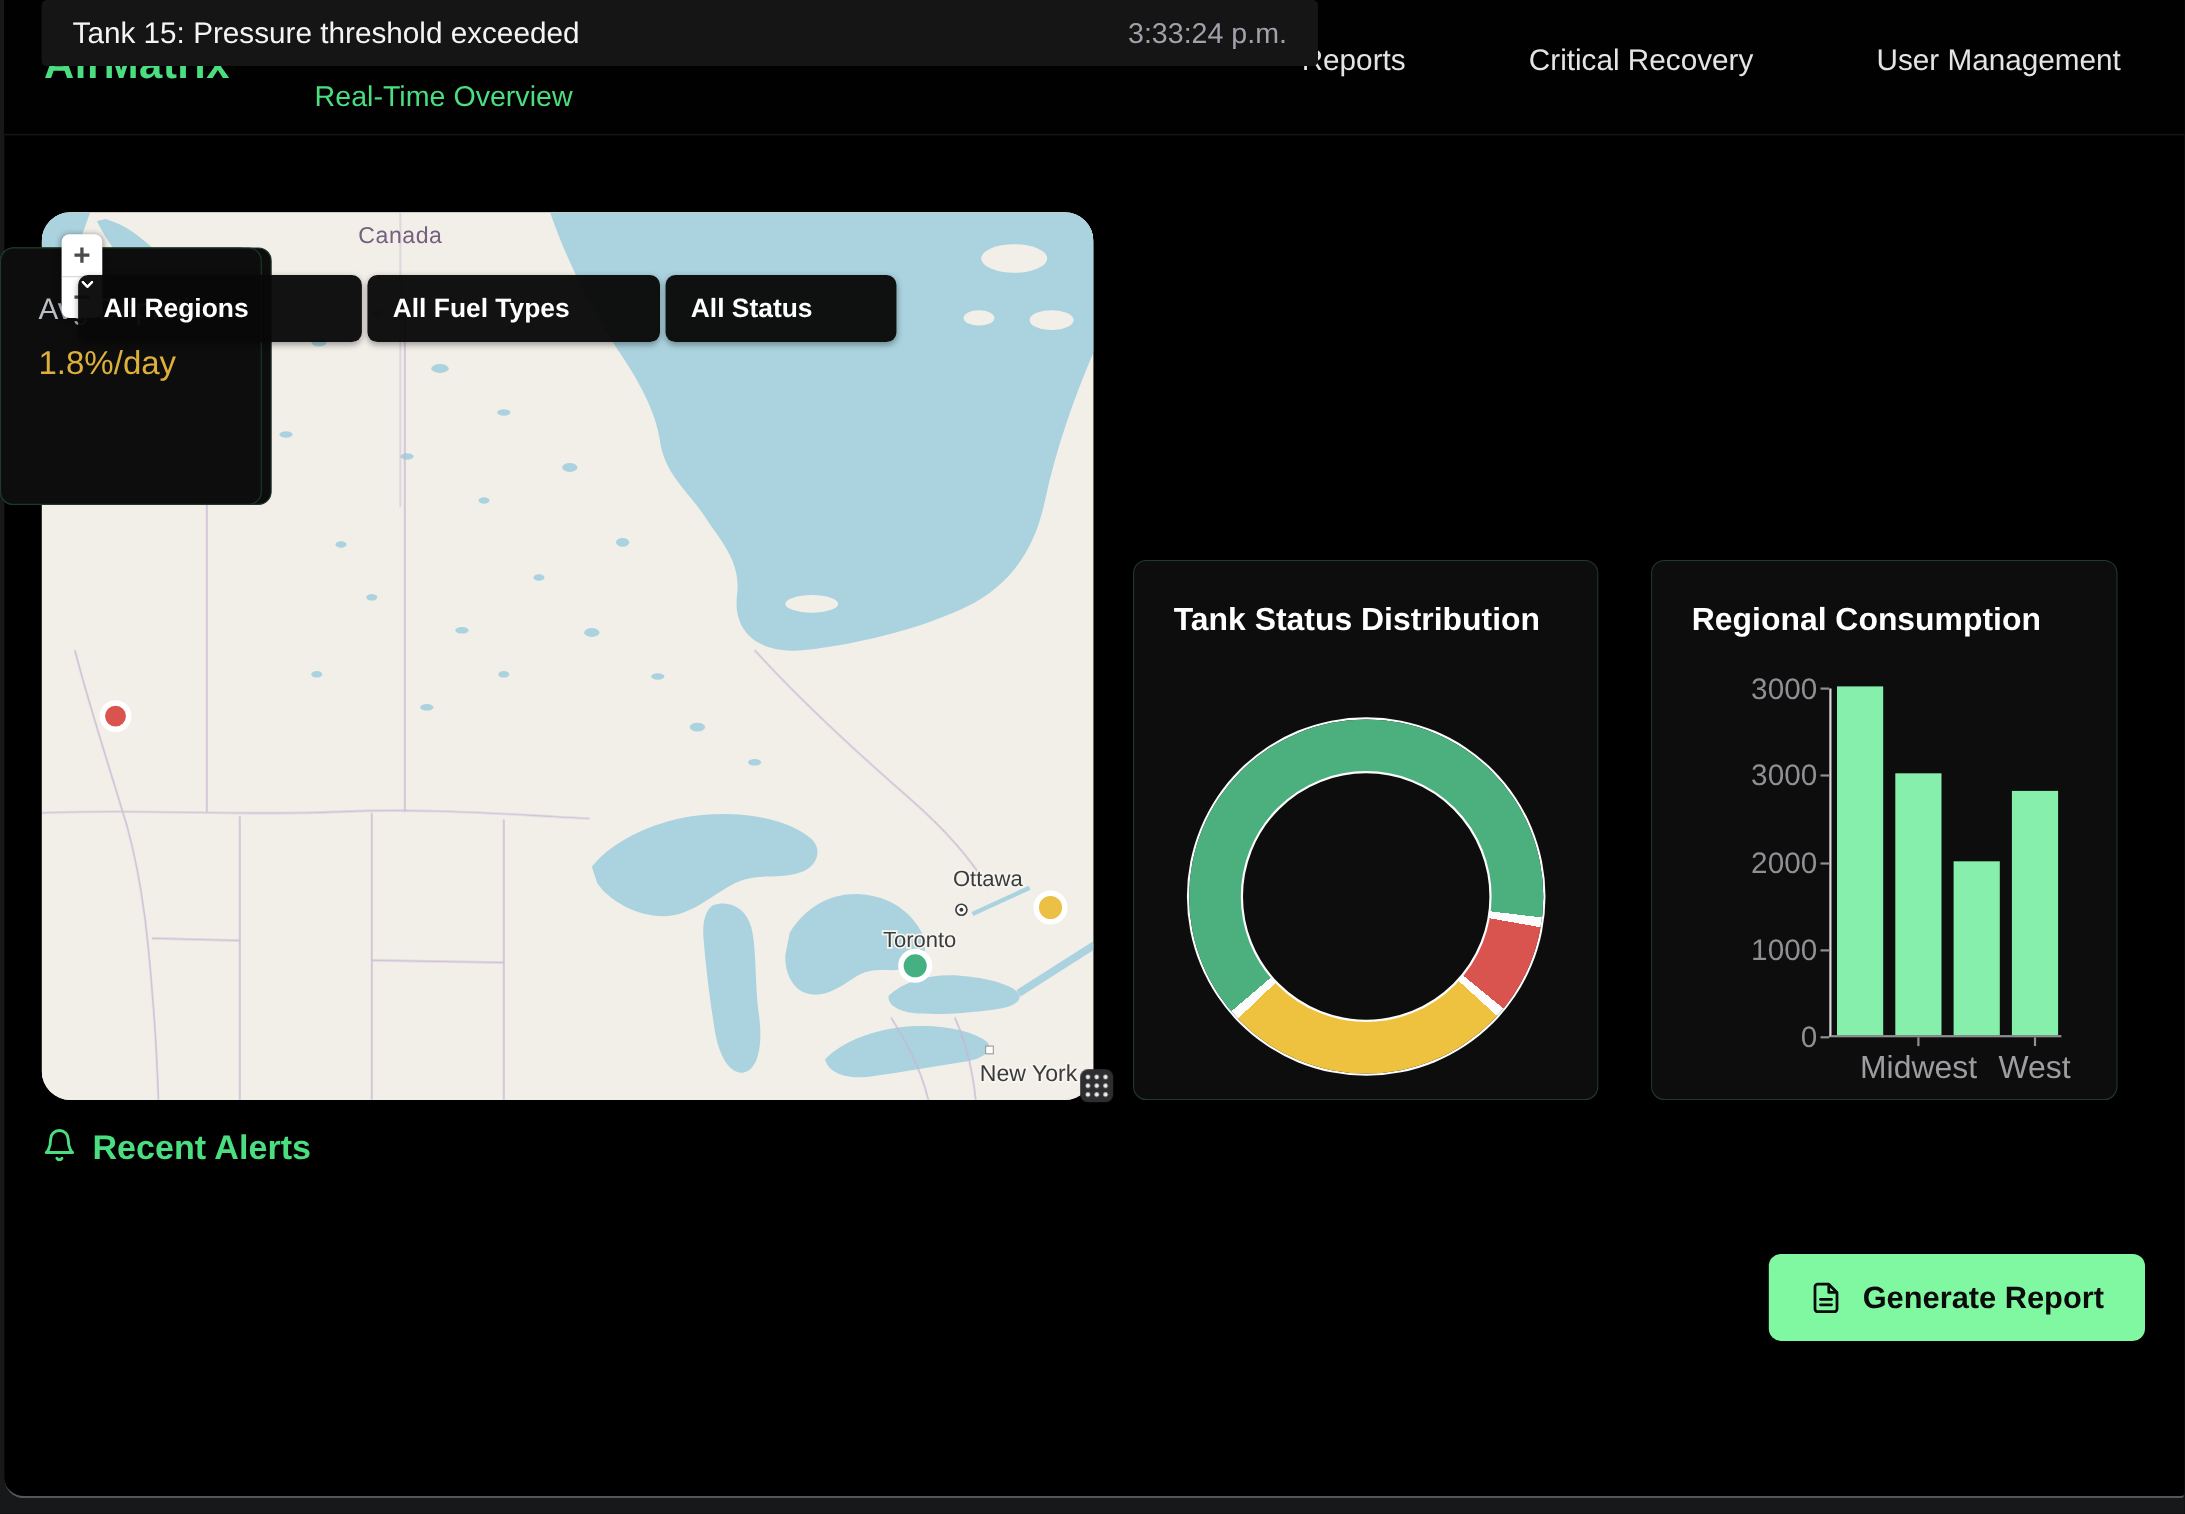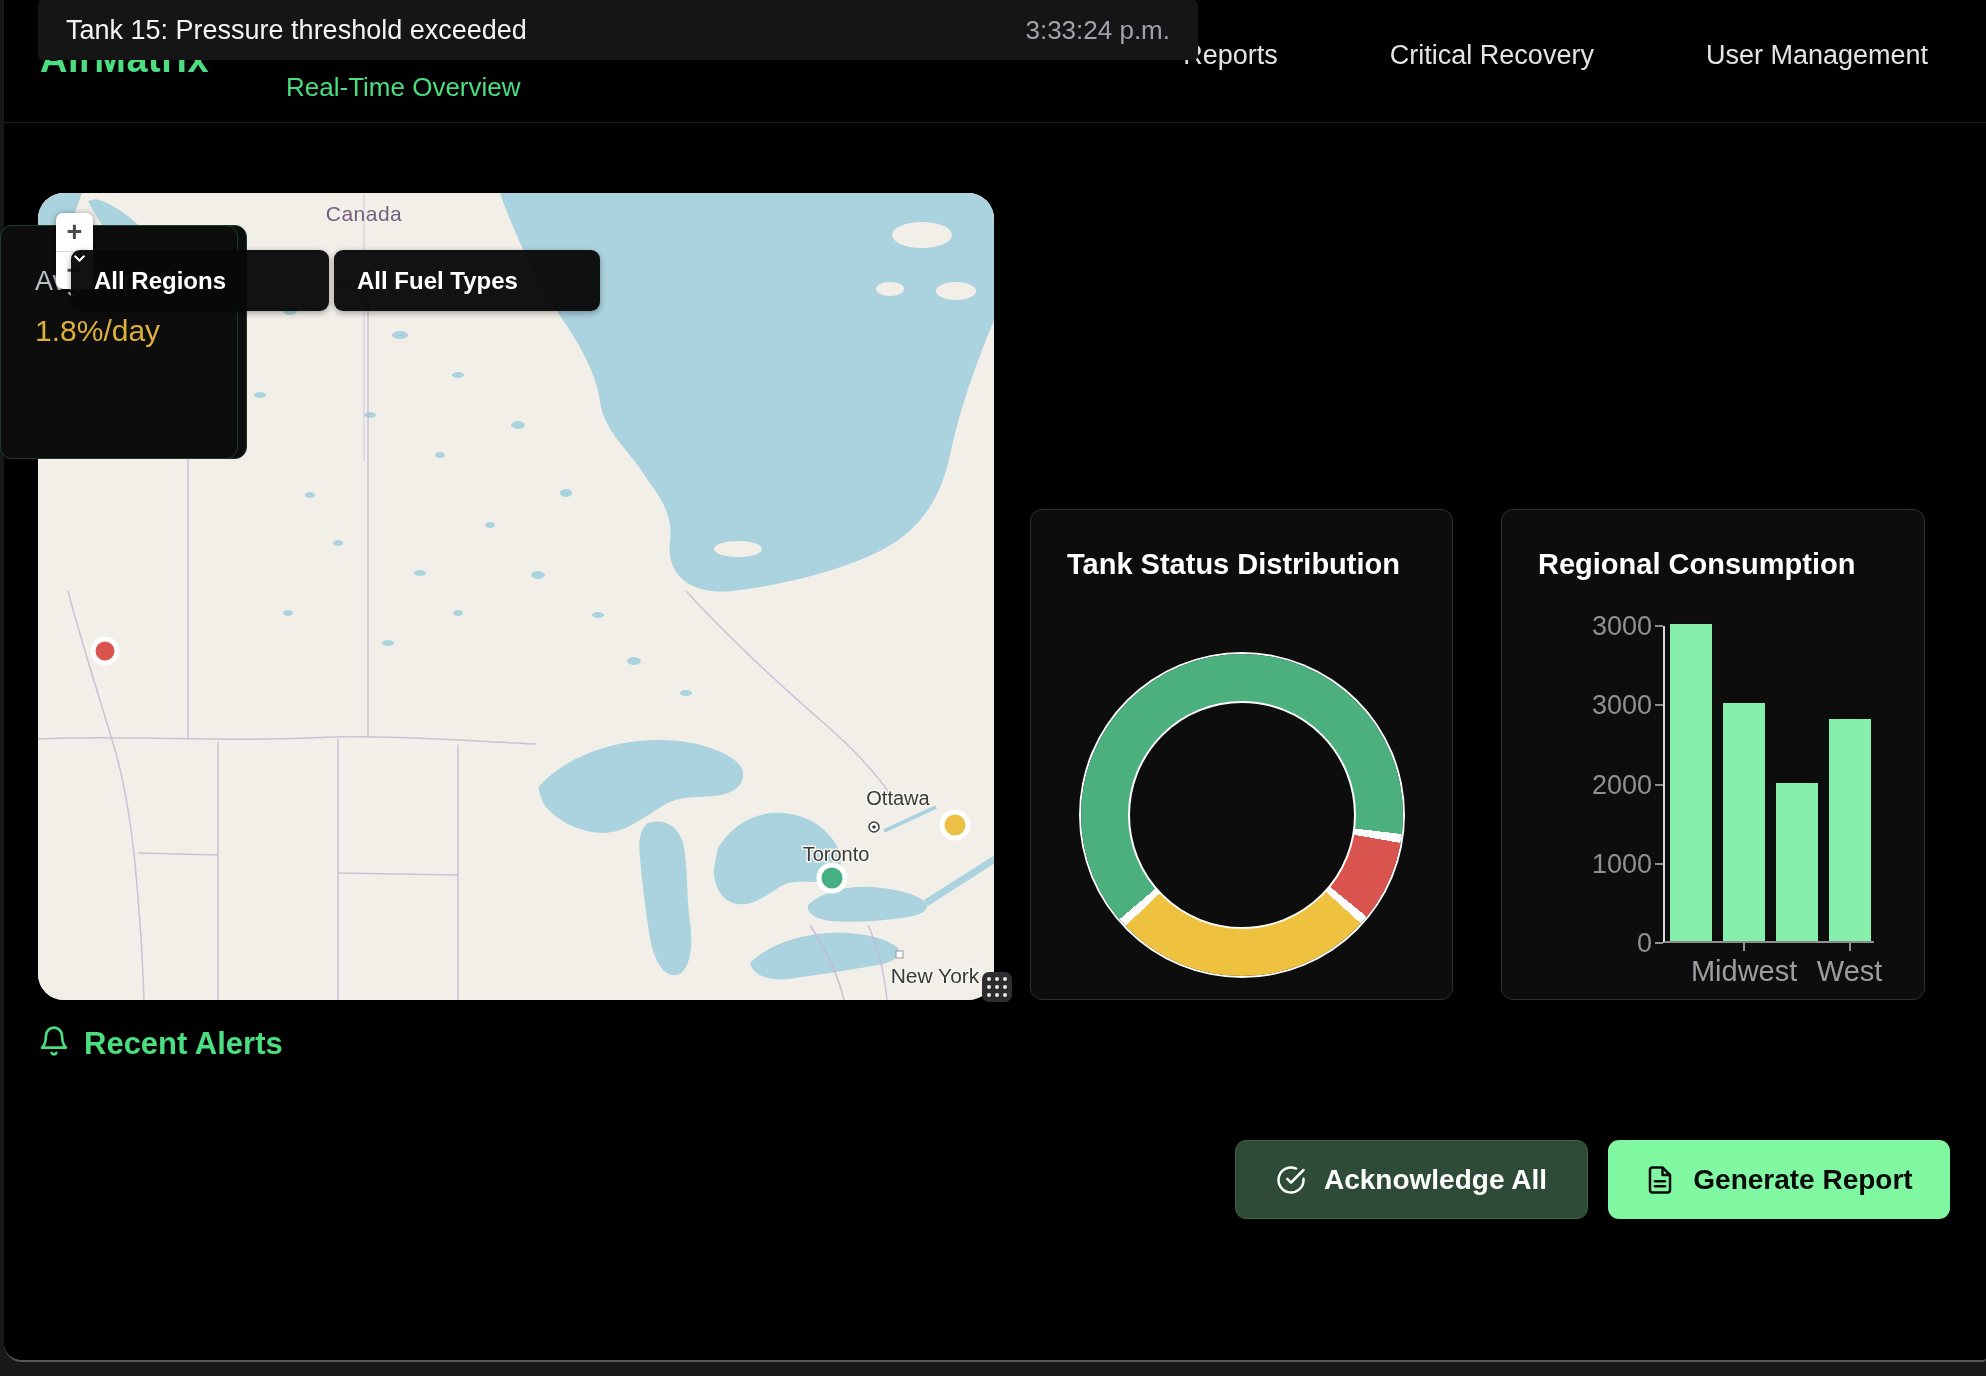--- a/index.html
+++ b/index.html
@@ -170,20 +170,26 @@
         <svg width="17" height="17" viewBox="0 0 24 24">
             <polyline points="6 9 12 15 18 9" fill="none" stroke="#fff" stroke-width="2.6" stroke-linecap="round" stroke-linejoin="round"></polyline>
           </svg>
       </div>
       <div class="filter">
         <span>All Fuel Types</span>
         <svg width="17" height="17" viewBox="0 0 24 24">
             <polyline points="6 9 12 15 18 9" fill="none" stroke="#fff" stroke-width="2.6" stroke-linecap="round" stroke-linejoin="round"></polyline>
           </svg>
       </div>
+      <div class="filter">
+        <span>All Status</span>
+        <svg width="17" height="17" viewBox="0 0 24 24">
+            <polyline points="6 9 12 15 18 9" fill="none" stroke="#fff" stroke-width="2.6" stroke-linecap="round" stroke-linejoin="round"></polyline>
+          </svg>
+      </div>
     </div>
   </div>
 
   <div class="handle">
     <i></i>
       <i></i>
       <i></i>
       <i></i>
       <i></i>
       <i></i>
@@ -250,27 +256,20 @@
   </div>
   <div class="alert-row">
     <span class="alert-msg">Tank 27: Low fuel warning triggered</span>
     <span class="alert-time">3:38:24 p.m.</span>
   </div>
   <div class="alert-row">
     <span class="alert-msg">Tank 15: Pressure threshold exceeded</span>
     <span class="alert-time">3:33:24 p.m.</span>
   </div>
 
-  <div class="btn" id="ack-btn">
-    <svg width="30" height="30" viewBox="0 0 24 24">
-      <path d="M22 11.08V12a10 10 0 1 1-5.93-9.14" fill="none" stroke="#fff" stroke-width="2" stroke-linecap="round" stroke-linejoin="round"></path>
-      <polyline points="22 4 12 14.01 9 11.01" fill="none" stroke="#fff" stroke-width="2" stroke-linecap="round" stroke-linejoin="round"></polyline>
-    </svg>
-    <span>Acknowledge All</span>
-  </div>
   <div class="btn" id="gen-btn">
     <svg width="30" height="30" viewBox="0 0 24 24">
       <path d="M14 2H6a2 2 0 0 0-2 2v16a2 2 0 0 0 2 2h12a2 2 0 0 0 2-2V8z" fill="none" stroke="#0b0b0b" stroke-width="2" stroke-linejoin="round"></path>
       <polyline points="14 2 14 8 20 8" fill="none" stroke="#0b0b0b" stroke-width="2" stroke-linejoin="round"></polyline>
       <line x1="16" y1="13" x2="8" y2="13" stroke="#0b0b0b" stroke-width="2" stroke-linecap="round"></line>
       <line x1="16" y1="17" x2="8" y2="17" stroke="#0b0b0b" stroke-width="2" stroke-linecap="round"></line>
     </svg>
     <span>Generate Report</span>
   </div>
 </div>

